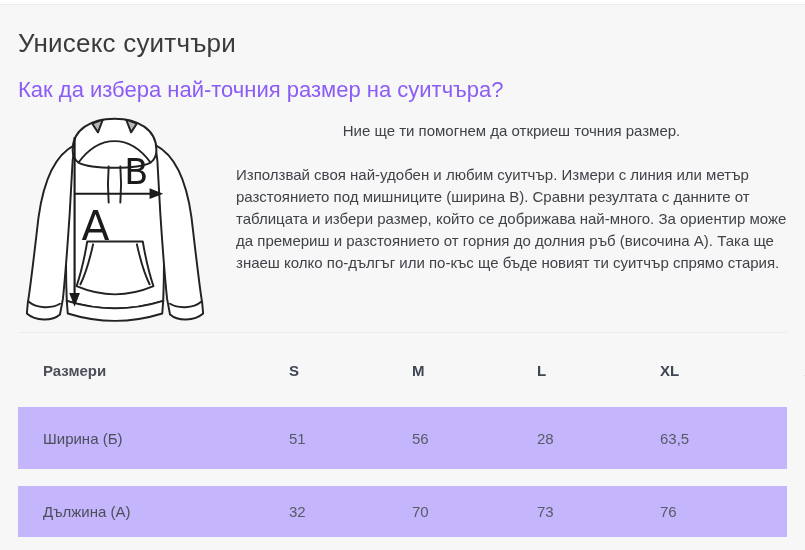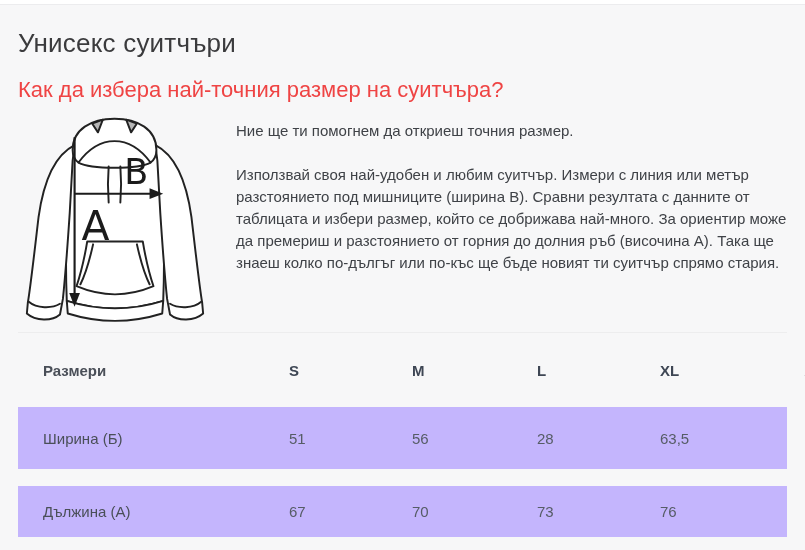--- a/index.html
+++ b/index.html
@@ -12,31 +12,31 @@
   .page{position:relative;width:805px;height:550px;border-radius:32px;}
   .top-strip{height:4px;background:#ffffff;border-bottom:1px solid #ececee;}
   .page-title{
     margin:23px 18px 0;
     font-size:26px;line-height:30px;font-weight:500;
     color:#3b3b3d;letter-spacing:.2px;
   }
   .page-subtitle{
     margin:19px 18px 0;
     font-size:22px;line-height:26px;font-weight:400;
-    color:#ef4444;
+    color:#8b5cf6;
   }
   .content{display:flex;margin:5px 18px 0 10px;height:224px;}
   .diagram{width:210px;height:224px;flex:none;}
   .copy{
     margin-left:16px;padding-top:12px;
     width:562px;
     font-size:15px;line-height:22px;color:#3f4247;
   }
   .copy p{margin:0;}
-  .copy p.first{margin-bottom:22px;}
+  .copy p.first{margin-bottom:22px;text-align:center;}
   .size-table{margin:0 18px;}
   .row{display:flex;align-items:center;padding-left:25px;box-sizing:border-box;gap:25px;}
   .thead{height:75px;border-top:1px solid #ededee;}
   .thead .cell{font-weight:700;color:#3e4654;font-size:15px;}
   .trow{background:#c4b5fd;}
   .trow-1{height:62px;margin-bottom:17px;}
   .trow-2{height:51px;}
   .cell{font-size:15px;color:#565c66;white-space:nowrap;}
   .cell.label{width:221px;flex:none;color:#4a4f58;}
   .cell.c1{width:98px;flex:none;}
@@ -115,20 +115,20 @@
       <div class="cell label">Ширина (Б)</div>
       <div class="cell c1">51</div>
       <div class="cell c2">56</div>
       <div class="cell c3">28</div>
       <div class="cell c4">63,5</div>
       <div class="cell c5">68,5</div>
     </div>
 
     <div class="row trow trow-2">
       <div class="cell label">Дължина (А)</div>
-      <div class="cell c1">67</div>
+      <div class="cell c1">32</div>
       <div class="cell c2">70</div>
       <div class="cell c3">73</div>
       <div class="cell c4">76</div>
       <div class="cell c5">79</div>
     </div>
   </div>
 </div>
 
 </body></html>

